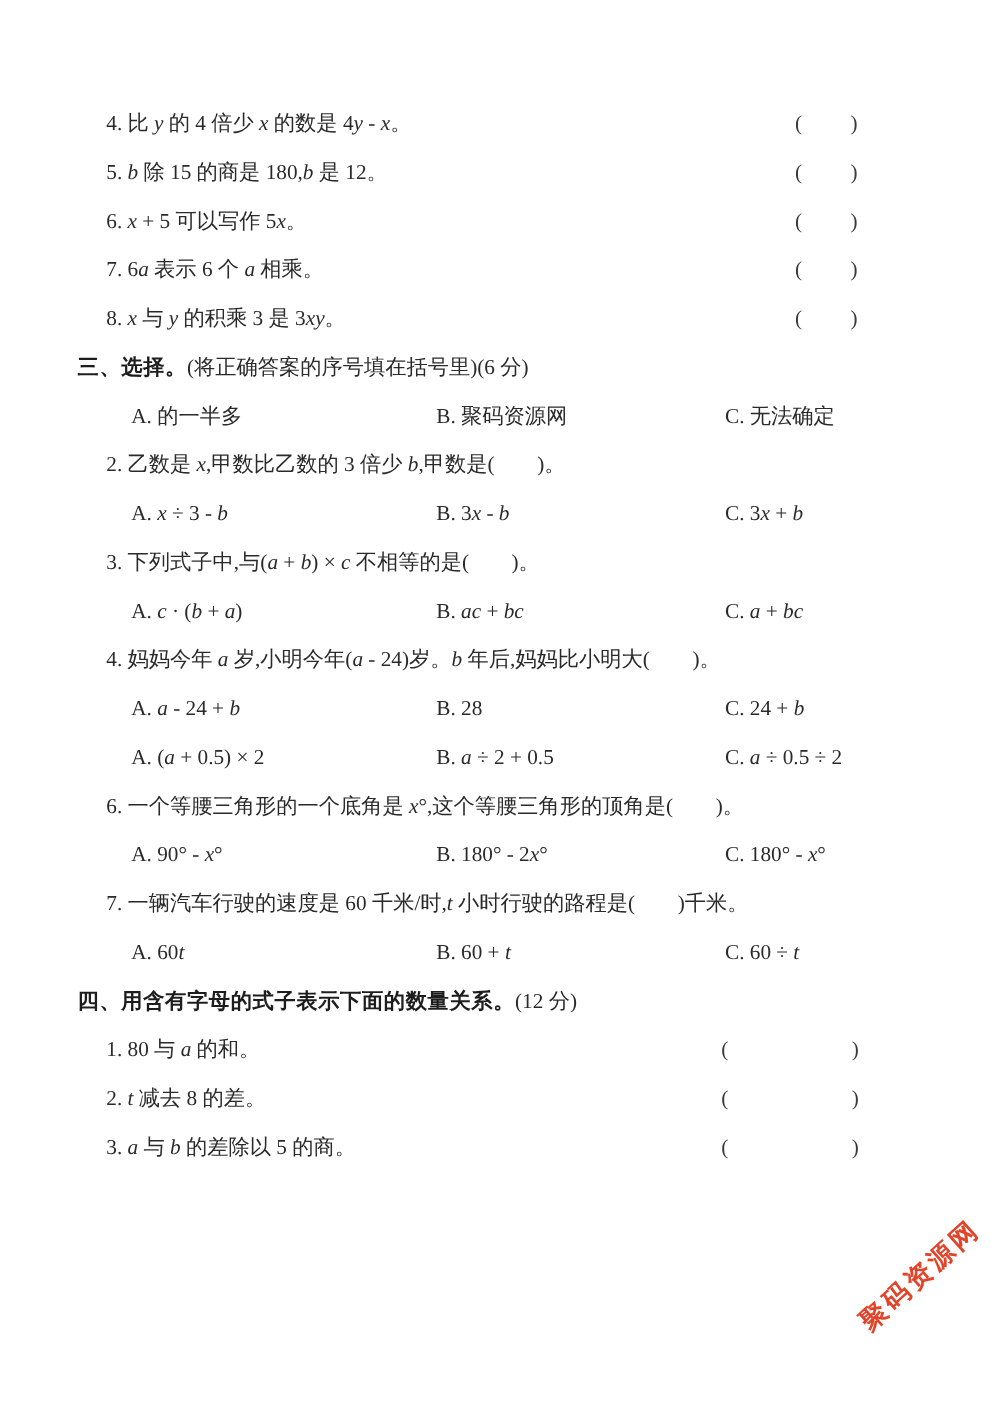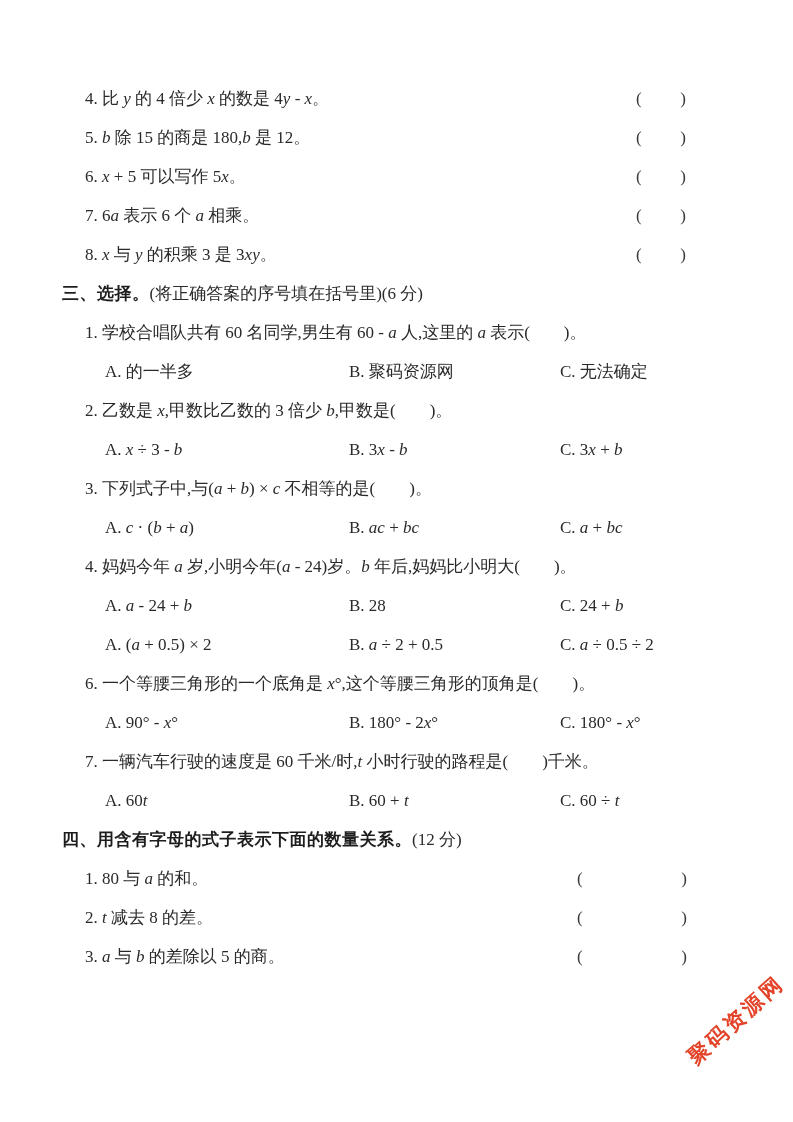--- a/index.html
+++ b/index.html
@@ -27,21 +27,21 @@
   .parens-tf {
     position: absolute; left: 636px; width: 50px;
     display: flex; justify-content: space-between; color: #3a3a3a;
   }
   .parens-wide {
     position: absolute; left: 577px; width: 110px;
     display: flex; justify-content: space-between; color: #3a3a3a;
   }
   .opt-a { position: absolute; left: 105px; }
   .opt-b { position: absolute; left: 349px; }
-  .opt-c { position: absolute; left: 560px; text-align: right; }
+  .opt-c { position: absolute; left: 580px; text-align: right; }
   .footer {
     position: absolute; top: 1072px; left: 0; width: 629px;
     text-align: center; line-height: 30px;
     font-weight: bold; font-size: 17px;
     font-family: "Liberation Sans", "DejaVu Sans", sans-serif;
     color: #1d4ed8; letter-spacing: 2px; margin-top: 48px;
   }
   .watermark {
     position: absolute; left: 676px; top: 1006px;
     transform: rotate(-42deg);
@@ -89,23 +89,20 @@
       <span class="parens-tf">
           <span>(</span>
           <span>)</span>
         </span>
     </div>
 
     <div class="row">
       <span class="head-text"><span class="sec-title">三、选择。</span><span class="sec-sub">(将正确答案的序号填在括号里)(6 分)</span></span>
     </div>
 
-    <div class="row">
-      <span class="item-text">1. 学校合唱队共有 60 名同学,男生有 60 - <i>a</i> 人,这里的 <i>a</i> 表示(　　)。</span>
-    </div>
     <div class="row">
       <span class="opt-a">A. 的一半多</span>
       <span class="opt-b">B. 聚码资源网</span>
       <span class="opt-c">C. 无法确定</span>
     </div>
 
     <div class="row">
       <span class="item-text">2. 乙数是 <i>x</i>,甲数比乙数的 3 倍少 <i>b</i>,甲数是(　　)。</span>
     </div>
     <div class="row">

